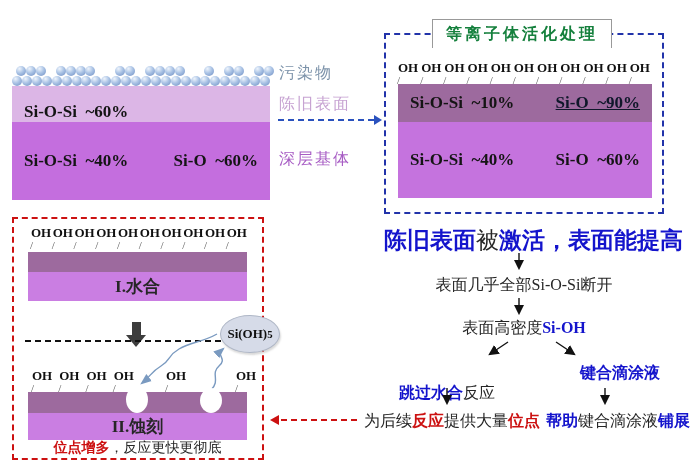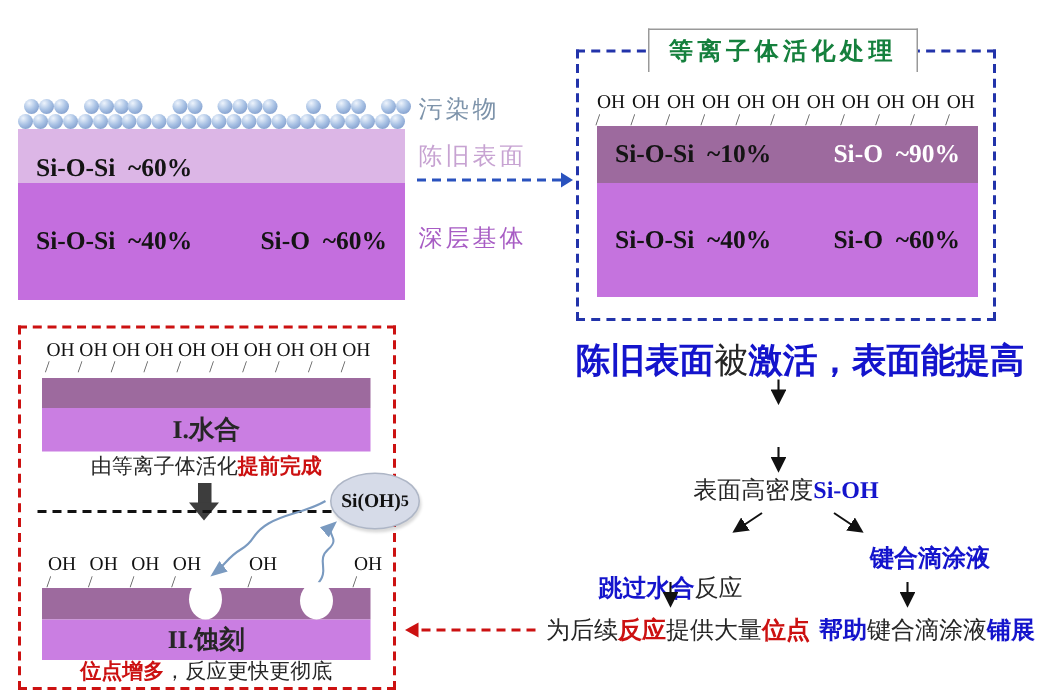--- a/index.html
+++ b/index.html
@@ -6,21 +6,21 @@
   #canvas{position:relative;width:692px;height:464px;background:#fff;overflow:hidden;
           font-family:"Liberation Serif",serif;}
   .abs{position:absolute;}
   
   .layer{position:absolute;display:flex;align-items:center;justify-content:space-between;
          padding:0 12px;box-sizing:border-box;}
   .layer span{white-space:pre;font-weight:bold;font-size:17px;color:#141414;}
   
   .oh-row{position:absolute;display:flex;justify-content:space-between;}
   .oh-col{display:flex;flex-direction:column;align-items:flex-start;line-height:1;}
-  .oh-t{font-weight:normal;font-size:13px;color:#111;}
+  .oh-t{font-weight:bold;font-size:13px;color:#111;}
   .oh-s{font-size:11px;color:#555;margin-top:1px;margin-left:-1px;}
   
   .dash-blue{position:absolute;border:2px dashed #2233aa;}
   .dash-red{position:absolute;border:2px dashed #cc1111;}
   
   .tab{position:absolute;background:#fff;border:1px solid #999;border-bottom:none;
        display:flex;align-items:center;justify-content:center;z-index:3;
        font-weight:bold;font-size:16px;letter-spacing:3px;color:#15803d;}
   
   .flow-line{position:absolute;font-size:16px;white-space:nowrap;line-height:1.15;}
@@ -172,33 +172,34 @@
         <span class="oh-s">/</span>
       </span>
       <span class="oh-col">
         <span class="oh-t">OH</span>
         <span class="oh-s">/</span>
       </span>
     </div>
 
   <div class="layer" style="left:398px;top:84px;width:254px;height:38px;background:#9d6a9e;">
     <span>Si-O-Si  ~10%</span>
-    <span style="color:#ffffff;">Si-O  ~90%</span>
+    <span style="color:#0f172a;text-decoration:underline;">Si-O  ~90%</span>
   </div>
   <div class="layer" style="left:398px;top:122px;width:254px;height:76px;background:#c573de;">
     <span>Si-O-Si  ~40%</span>
     <span>Si-O  ~60%</span>
   </div>
 
   <div class="flow-line flow-center" style="left:384px;top:228px;width:280px;font-size:23px;"><span style="color: rgb(20, 20, 204); font-weight: bold;">陈旧表面</span><span style="color: rgb(38, 38, 38);">被</span><span style="color: rgb(20, 20, 204); font-weight: bold;">激活，表面能提高</span></div>
 
   <svg style="left:514px;top:252px;" width="10" height="20">
     <line x1="5" y1="1" x2="5" y2="16" stroke="#111" stroke-width="1.4" marker-end="url(#mk-black)"></line>
   </svg>
 
+  <div class="flow-line flow-center" style="left:384px;top:276px;width:280px;"><span style="color: rgb(38, 38, 38);">表面几乎全部Si-O-Si断开</span></div>
 
   <svg style="left:514px;top:297px;" width="10" height="20">
     <line x1="5" y1="1" x2="5" y2="16" stroke="#111" stroke-width="1.4" marker-end="url(#mk-black)"></line>
   </svg>
 
   <div class="flow-line flow-center" style="left:384px;top:319px;width:280px;"><span style="color: rgb(38, 38, 38);">表面高密度</span><span style="color: rgb(20, 20, 204); font-weight: bold; font-family: &quot;Liberation Serif&quot;, serif;">Si-OH</span></div>
 
   <svg style="left:482px;top:340px;" width="30" height="19">
     <line x1="26" y1="2" x2="8" y2="14" stroke="#111" stroke-width="1.4" marker-end="url(#mk-black)"></line>
   </svg>
@@ -265,21 +266,20 @@
         <span class="oh-t">OH</span>
         <span class="oh-s">/</span>
       </span>
     </div>
 
   <div class="abs" style="left:28px;top:252px;width:219px;height:20px;background:#9d6a9e;"></div>
   <div class="step-title" style="left:28px;top:272px;width:219px;height:29px;background:#ca7ee2;">
       <span style="color: rgb(38, 38, 38); font-weight: bold; font-family: &quot;Liberation Serif&quot;, serif;">I. </span>
       <span style="color: rgb(38, 38, 38); font-weight: bold;">水合</span>
     </div>
-  <div class="caption" style="left:28px;top:302px;width:219px;"><span style="color: rgb(38, 38, 38);">由等离子体活化</span><span style="color: rgb(204, 17, 17); font-weight: bold;">提前完成</span></div>
 
   <div class="thick-shaft" style="left:132px;top:322px;width:9px;height:14px;"></div>
   <div class="thick-head" style="left:126px;top:335px;"></div>
 
   <div class="hdash" style="left:25px;top:340px;width:196px;border-color:#111;"></div>
 
   <svg style="left:115px;top:322px;" width="150" height="85">
     <path d="M102,12 C88,20 76,20 64,27 C52,34 56,38 46,44 C36,50 36,54 27,61" fill="none" stroke="#7a9ac0" stroke-width="1.4" marker-end="url(#mk-steel)"></path>
     <path d="M96,68 C106,58 95,52 104,44 C113,36 100,34 108,27" fill="none" stroke="#7a9ac0" stroke-width="1.4" marker-end="url(#mk-steel)"></path>
   </svg>

